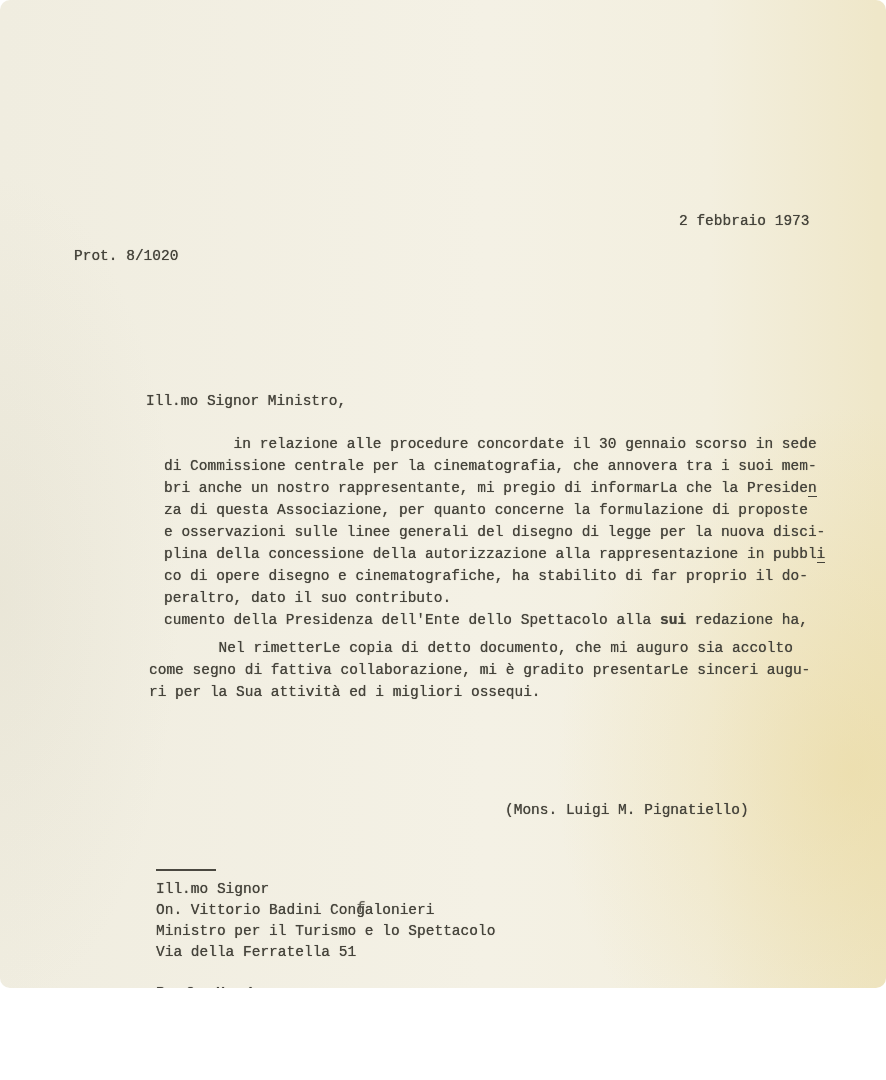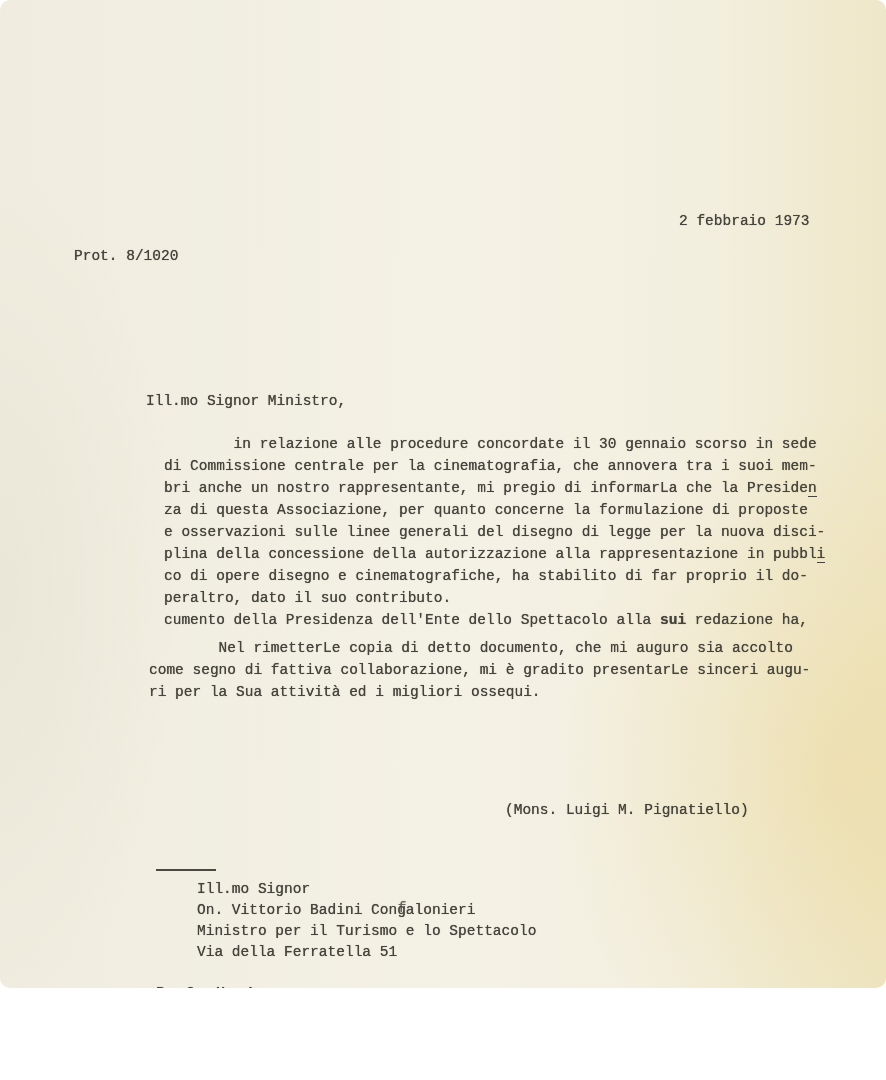--- a/index.html
+++ b/index.html
@@ -38,21 +38,21 @@
   }
   .date-line, .prot-line, .salutation-line, .signature-line {
     white-space: pre;
     font-size: 14.5px;
     line-height: 22px;
   }
   .recipient-divider {
     width: 60px;
     border-top: 2.5px solid #4a4840;
   }
-  .recipient-block .tline { line-height: 21px; margin-left: 41px; }
+  .recipient-block .tline { line-height: 21px; }
   .city-line {
     display: inline-block;
     white-space: pre;
     font-size: 15px;
     border-bottom: 2px solid #45433b;
     padding: 0 5px 0 0;
     letter-spacing: 1px;
   }
 </style>
 </head>

